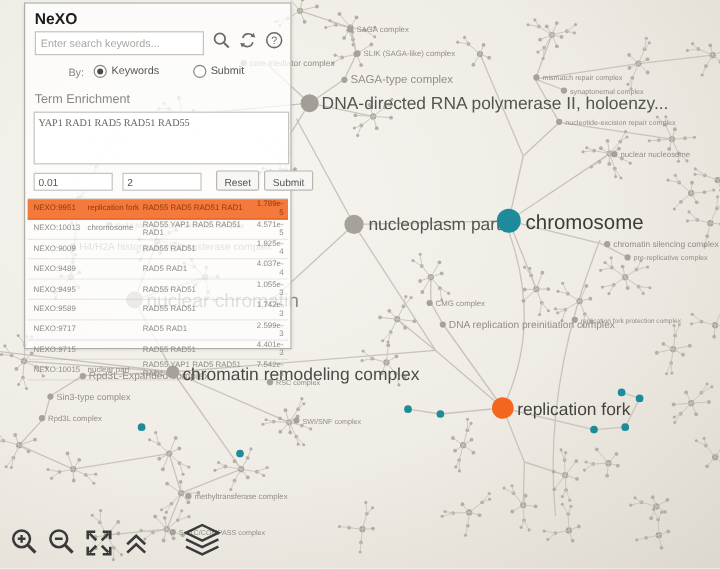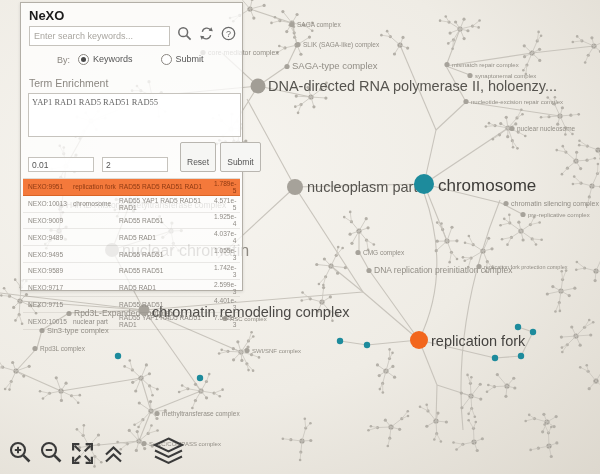--- a/index.html
+++ b/index.html
@@ -25,21 +25,21 @@
   .radio.on::after{content:"";position:absolute;left:2px;top:2px;width:5px;height:5px;border-radius:50%;background:#4a4a4a;}
   .radio-item{display:flex;align-items:flex-start;margin-right:28px;}
   .te-heading{font-size:10.5px;color:#8b8781;margin:12px 0 4px 8px;}
   .te-area{display:block;width:205px;height:36px;margin-left:7px;border:1px solid #c6c3bd;
     background:rgba(255,255,255,0.9);font-size:8.5px;color:#666;padding:3px;resize:none;
     font-family:Liberation Serif, serif;box-sizing:content-box;}
   .param-row{display:flex;align-items:flex-end;margin:5px 0 0 7px;}
   .param-input{width:58px;height:13px;border:1px solid #c6c3bd;background:rgba(255,255,255,0.9);
     font-size:8.5px;padding:0 3px;color:#555;margin-right:8px;font-family:"Liberation Sans",sans-serif;}
   .btn{height:17px;font-size:8.5px;color:#555;background:#f6f6f4;border:1px solid #b9b6b0;
-    border-radius:2px;padding:14px 6px;margin-left:4px;cursor:pointer;font-family:"Liberation Sans",sans-serif;}
+    border-radius:2px;padding:4px 6px;margin-left:4px;cursor:pointer;font-family:"Liberation Sans",sans-serif;}
   
   #results{margin:6px 2px 0 2px;border-top:1px solid #dedbd5;}
   .t-row{display:grid;grid-template-columns:45px 46px 95px 1fr;align-items:center;height:15.8px;
     font-size:6.6px;color:#8f8b85;border-bottom:1px solid rgba(120,115,105,0.14);padding-left:5px;cursor:pointer;}
   .t-row .c-p{text-align:right;padding-right:5px;}
   .t-row.sel{background:#f4793b;color:#8f3a12;border-bottom:1px solid #d96426;}
 
   
   #toolbar{position:absolute;left:8px;bottom:4px;display:flex;align-items:flex-end;}
   .tb-icon{margin-right:5px;cursor:pointer;}

